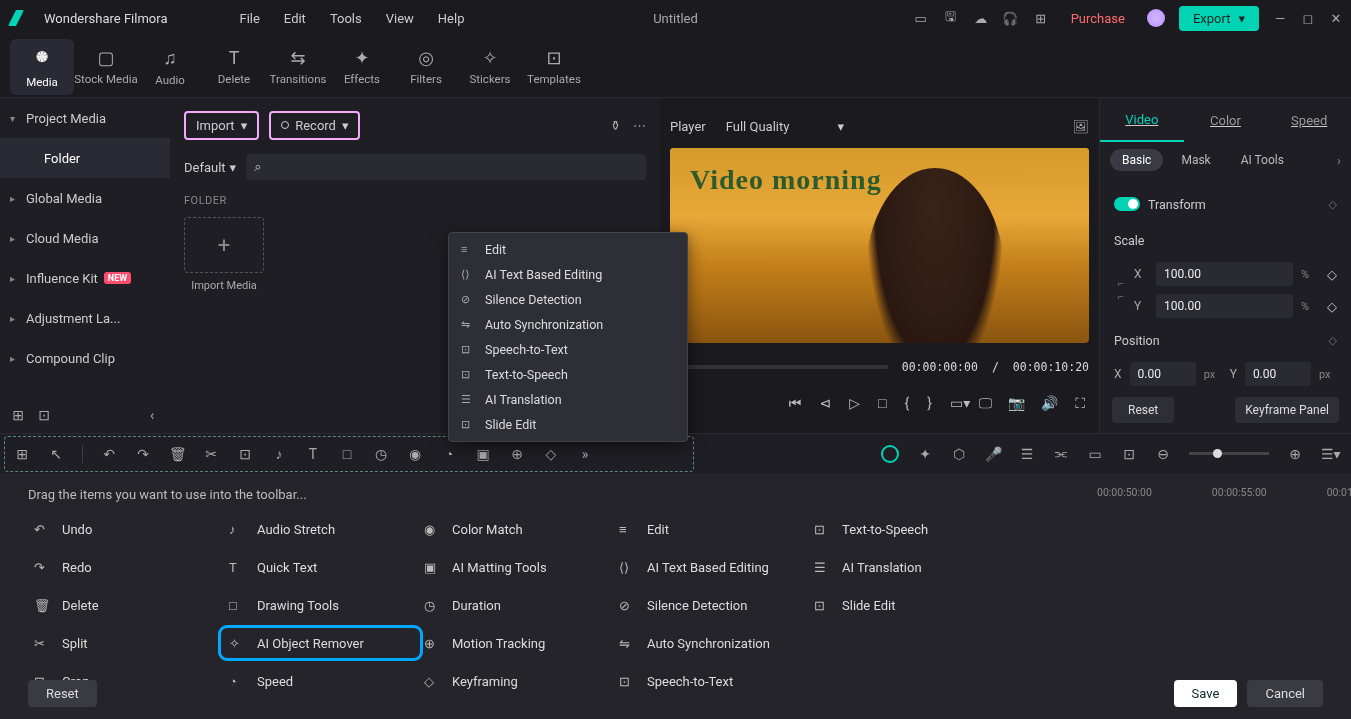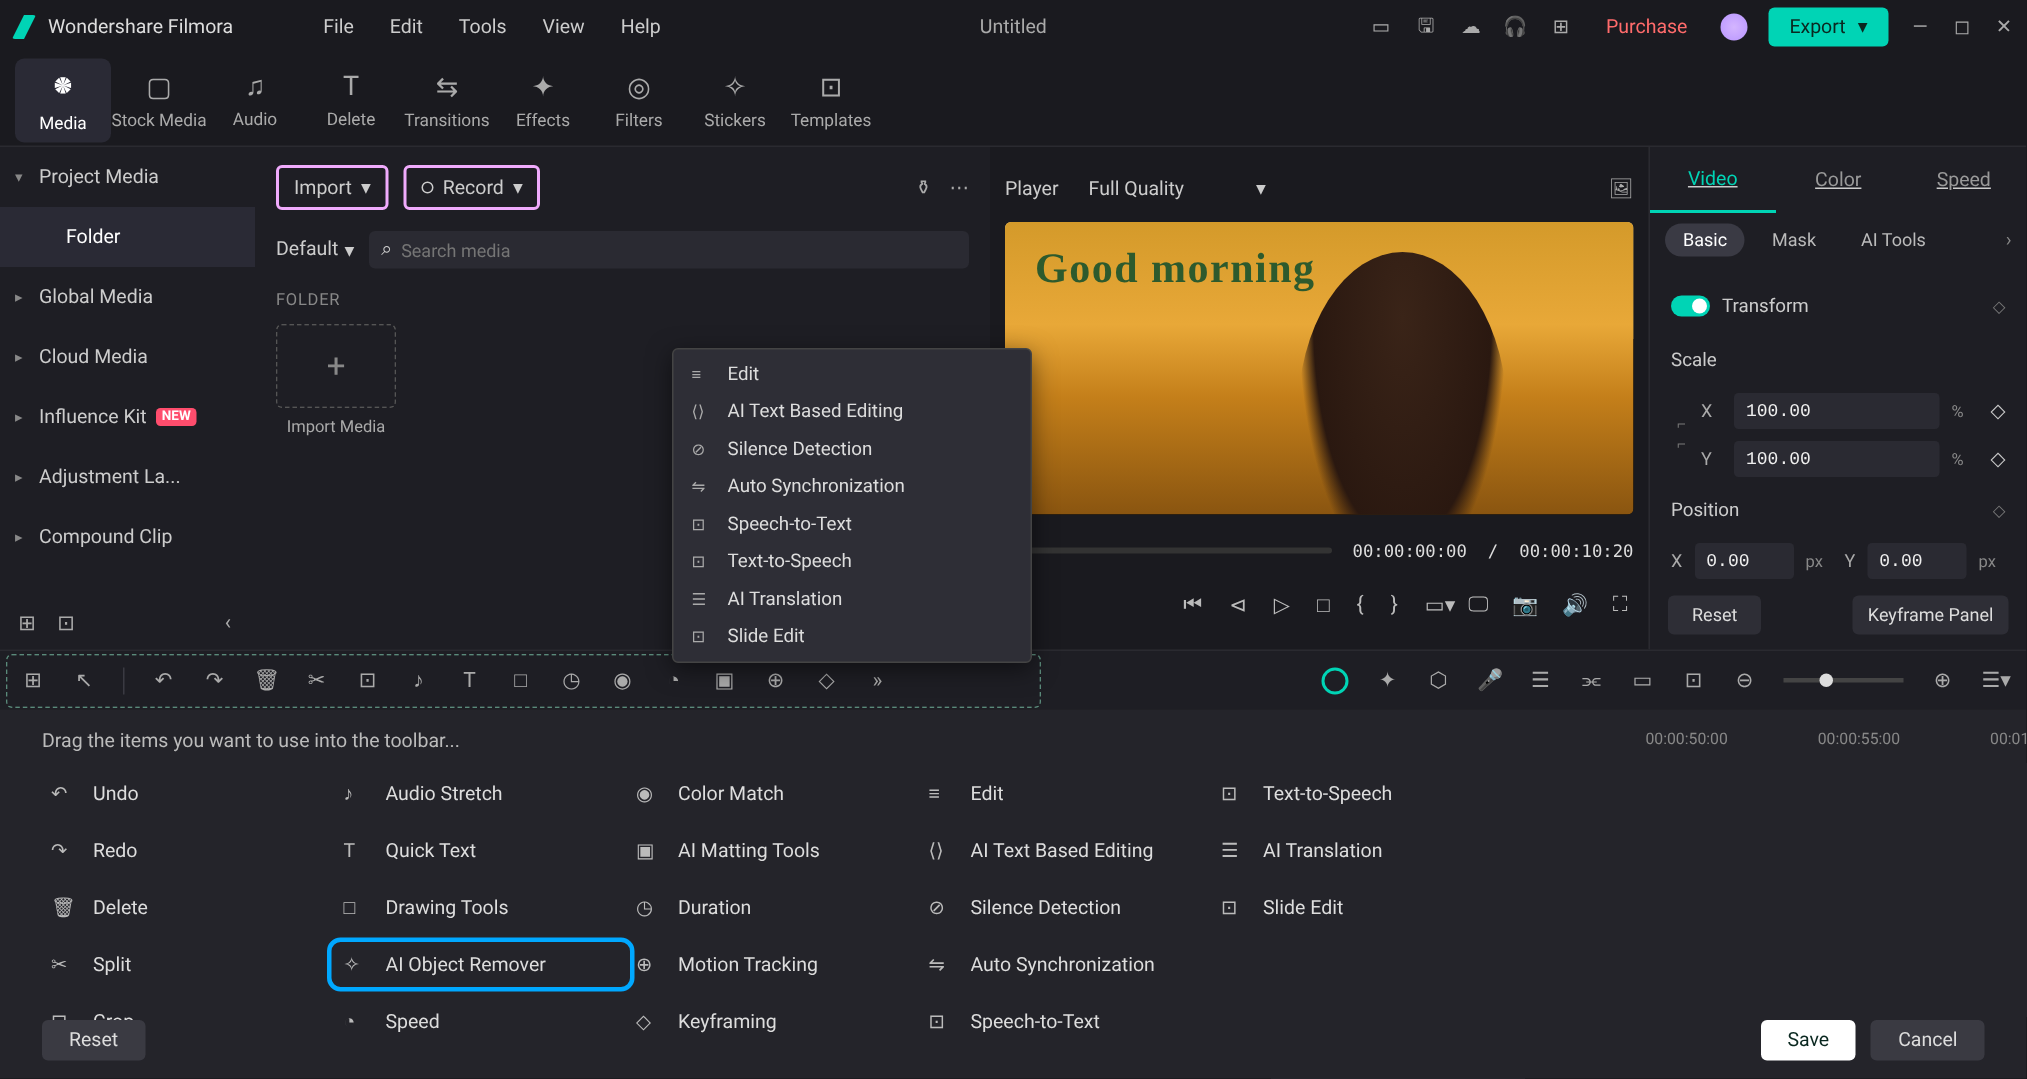--- a/index.html
+++ b/index.html
@@ -1,19 +1,19 @@
 <!DOCTYPE html>
 <html><head>
 <meta charset="utf-8">
 <style>
 * { margin: 0; padding: 0; box-sizing: border-box; font-family: -apple-system, BlinkMacSystemFont, "Segoe UI", Roboto, sans-serif; }
 body { background: #1a1a1f; color: #ccc; width: 1351px; height: 719px; overflow: hidden; font-size: 13px; position: relative; }
 
 
-.titlebar { height: 36px; display: flex; align-items: center; padding: 0 8px; background: #1a1a1f; }
+.titlebar { height: 36px; display: flex; align-items: center; padding: 0 8px; background: #1a1a1f; gap: 12px; }
 .app-logo { width: 16px; height: 16px; background: #00d4b5; border-radius: 2px; margin-right: 8px; clip-path: polygon(0 100%, 50% 100%, 100% 0, 50% 0); }
 .app-title { color: #ddd; font-size: 13px; }
 .menubar { display: flex; gap: 24px; margin-left: 60px; }
 .menubar span { color: #ccc; cursor: pointer; }
 .doc-title { position: absolute; left: 50%; transform: translateX(-50%); color: #aaa; }
 .titlebar-right { margin-left: auto; display: flex; align-items: center; gap: 14px; }
 .tb-icon { width: 16px; height: 16px; display: flex; align-items: center; justify-content: center; color: #aaa; cursor: pointer; }
 .purchase-btn { color: #ff6b6b; cursor: pointer; padding: 4px 8px; }
 .avatar { width: 18px; height: 18px; border-radius: 50%; background: radial-gradient(circle, #d4b5ff, #b895ff); }
 .export-btn { background: #00d4b5; color: #0a2820; padding: 5px 14px; border-radius: 4px; display: flex; align-items: center; gap: 8px; cursor: pointer; }
@@ -86,21 +86,21 @@
 .insp-subtab.active { background:#3a3a44; color:#fff; }
 .insp-arrow { margin-left:auto; color:#888; cursor:pointer; }
 .insp-body { padding: 8px 14px; flex:1; overflow:hidden; }
 .insp-row { display:flex; align-items:center; height:36px; gap:8px; }
 .toggle { width:26px; height:14px; background:#00d4b5; border-radius:7px; position:relative; cursor:pointer; }
 .toggle::after { content:''; position:absolute; right:2px; top:2px; width:10px; height:10px; background:#fff; border-radius:50%; }
 .insp-row .diamond { margin-left:auto; color:#777; cursor:pointer; font-size:11px; }
 .insp-label { color:#ccc; font-size:12.5px; }
 .insp-field-row { display:flex; align-items:center; gap:8px; height:32px; }
 .insp-field-row .ax { width:14px; color:#aaa; font-size:12px; }
-.num-input { flex:1; background:#2a2a32; border:none; color:#eee; padding:5px 8px; border-radius:3px; font-size:12px; width:60px;font-family:Liberation Mono, monospace; }
+.num-input { flex:1; background:#2a2a32; border:none; color:#eee; padding:5px 8px; border-radius:3px; font-size:12px; width:60px; }
 .unit { color:#888; font-size:11px; width:18px; }
 .link-icon { width:14px; display:flex; flex-direction:column; align-items:center; gap:2px; color:#777; font-size:10px; }
 .pos-row { display:flex; align-items:center; gap:8px; height:32px; }
 .reset-btn { background:#2e2e36; color:#ddd; padding:6px 16px; border-radius:4px; cursor:pointer; font-size:12px; }
 .keyframe-btn { background:#2e2e36; color:#ddd; padding:6px 10px; border-radius:4px; cursor:pointer; font-size:12px; margin-left:auto; }
 .insp-footer { display:flex; padding:10px 12px; gap:8px; margin-top:auto; }
 
 
 .toolbar { height:40px; display:flex; align-items:center; padding:0 14px; gap:18px; border-top:1px solid #2a2a30; background:#1e1e24; position:relative; }
 .toolbar-dashed { position:absolute; left:4px; top:2px; width:690px; height:36px; border:1.5px dashed #5a8a7a; border-radius:4px; pointer-events:none; }
@@ -253,21 +253,20 @@
         <span>⋯</span>
       </div>
     </div>
     <div class="media-search-row">
       <div class="default-dd">
           <span>Default</span>
           <span>▾</span>
         </div>
       <div class="search-box">
         <span>⌕</span>
-        <input placeholder="Search media" style="">
       </div>
     </div>
     <div class="folder-label">FOLDER</div>
     <div class="media-grid">
       <div class="media-card">
         <div class="media-thumb">+</div>
         <span class="nm">Import Media</span>
       </div>
     </div>
 
@@ -315,21 +314,21 @@
       <div class="player-dd">
           <span>Full Quality</span>
           <span style="margin-left:40px">▾</span>
         </div>
       <span class="player-top-right">🖼</span>
     </div>
     <div class="preview">
       <div class="preview-sky"></div>
       <div class="preview-img"></div>
       <div class="preview-person"></div>
-      <div class="preview-text">Good morning</div>
+      <div class="preview-text">Video morning</div>
     </div>
     <div class="player-scrub">
       <div class="scrub-track">
           <div class="scrub-thumb"></div>
         </div>
       <span class="scrub-time">00:00:00:00</span>
       <span class="scrub-time">/</span>
       <span class="scrub-time">00:00:10:20</span>
     </div>
     <div class="player-ctrls">

